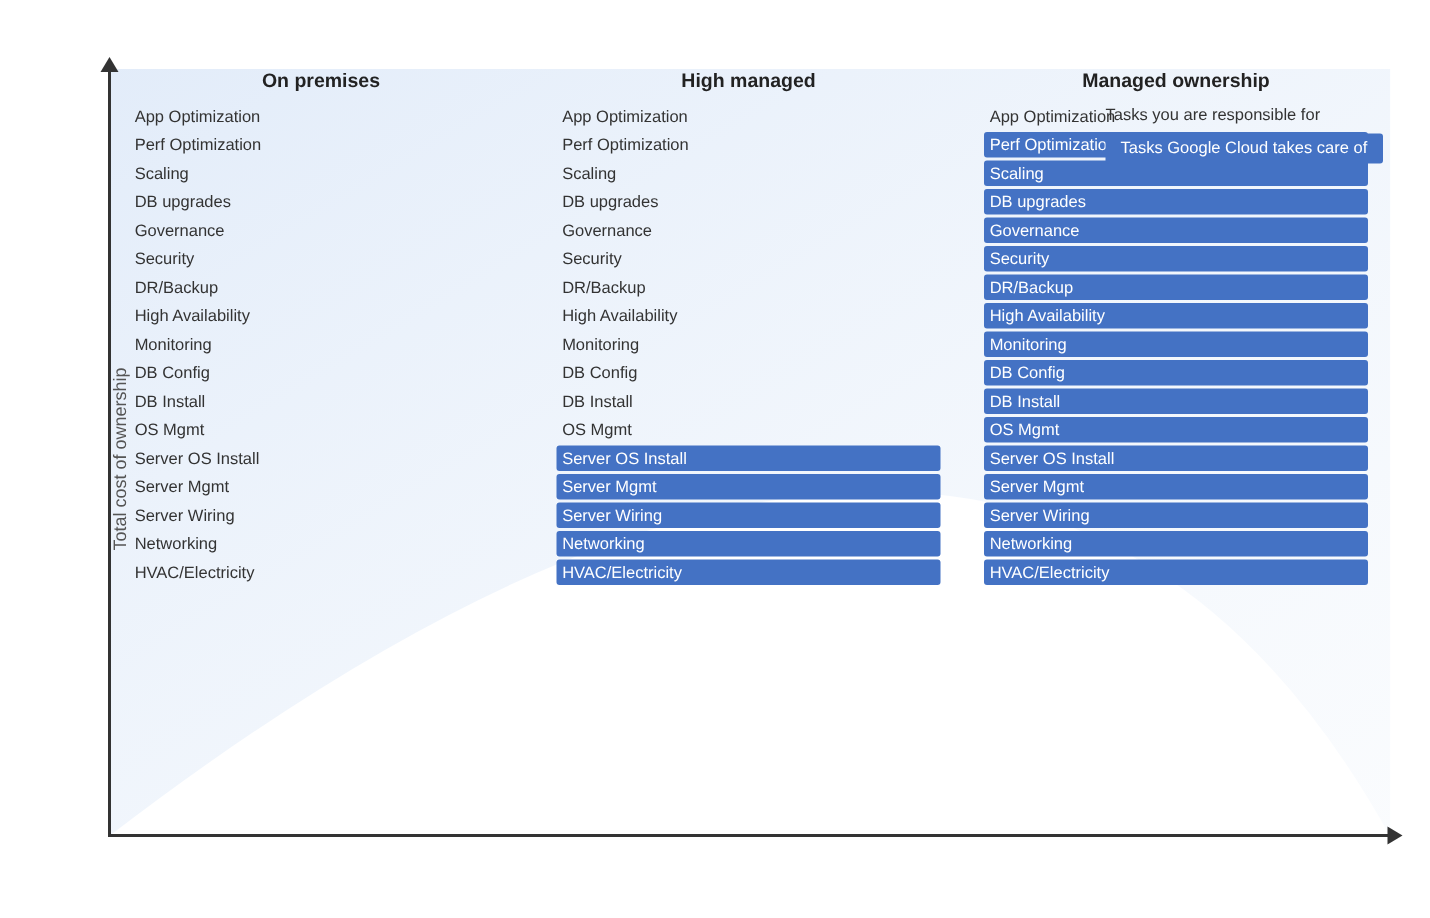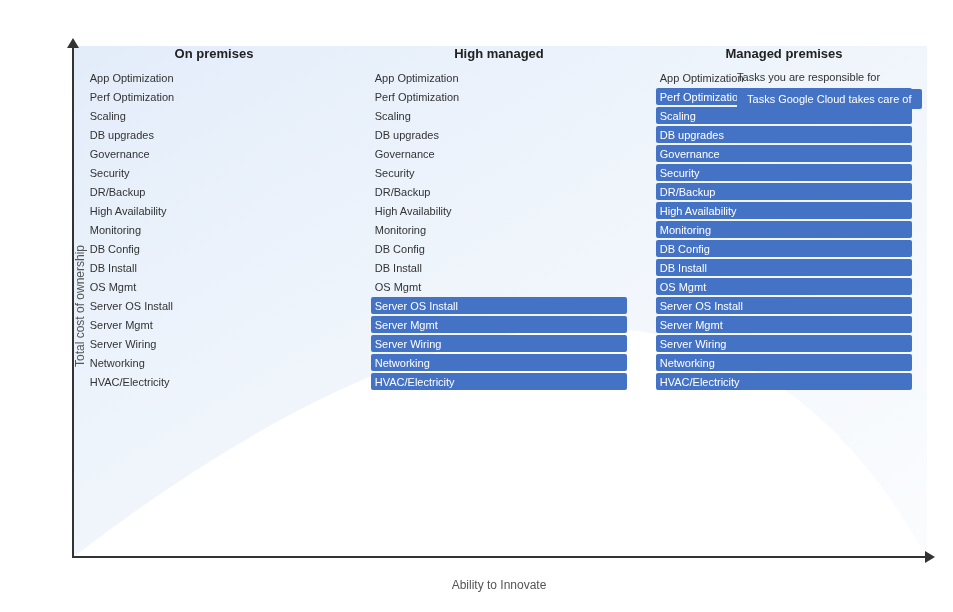--- a/index.html
+++ b/index.html
@@ -142,21 +142,20 @@
   <div class="axis-y">
     <div class="arrow-y"></div>
   </div>
 
   <div class="axis-x">
     <div class="arrow-x"></div>
   </div>
 
   <div style="position:absolute; left:2px; top:50%; transform:translateY(-50%) rotate(-90deg); font-size:12px; color:#555; white-space:nowrap;">Total cost of ownership</div>
 
-  <div style="position:absolute; bottom:4px; left:55px; right:10px; text-align:center; font-size:12px; color:#555;">Ability to Innovate</div>
 
   <div class="columns-area" id="columns-area">
   <div class="col">
         <div class="col-header">On premises</div>
         <div class="row-item">App Optimization</div>
         <div class="row-item">Perf Optimization</div>
         <div class="row-item">Scaling</div>
         <div class="row-item">DB upgrades</div>
         <div class="row-item">Governance</div>
         <div class="row-item">Security</div>
@@ -186,21 +185,21 @@
         <div class="row-item">DB Config</div>
         <div class="row-item">DB Install</div>
         <div class="row-item">OS Mgmt</div>
         <div class="row-item highlight">Server OS Install</div>
         <div class="row-item highlight">Server Mgmt</div>
         <div class="row-item highlight">Server Wiring</div>
         <div class="row-item highlight">Networking</div>
         <div class="row-item highlight">HVAC/Electricity</div>
       </div>
       <div class="col">
-        <div class="col-header">Managed premises</div>
+        <div class="col-header">Managed ownership</div>
         <div class="row-item">App Optimization</div>
         <div class="row-item highlight">Perf Optimization</div>
         <div class="row-item highlight">Scaling</div>
         <div class="row-item highlight">DB upgrades</div>
         <div class="row-item highlight">Governance</div>
         <div class="row-item highlight">Security</div>
         <div class="row-item highlight">DR/Backup</div>
         <div class="row-item highlight">High Availability</div>
         <div class="row-item highlight">Monitoring</div>
         <div class="row-item highlight">DB Config</div>

